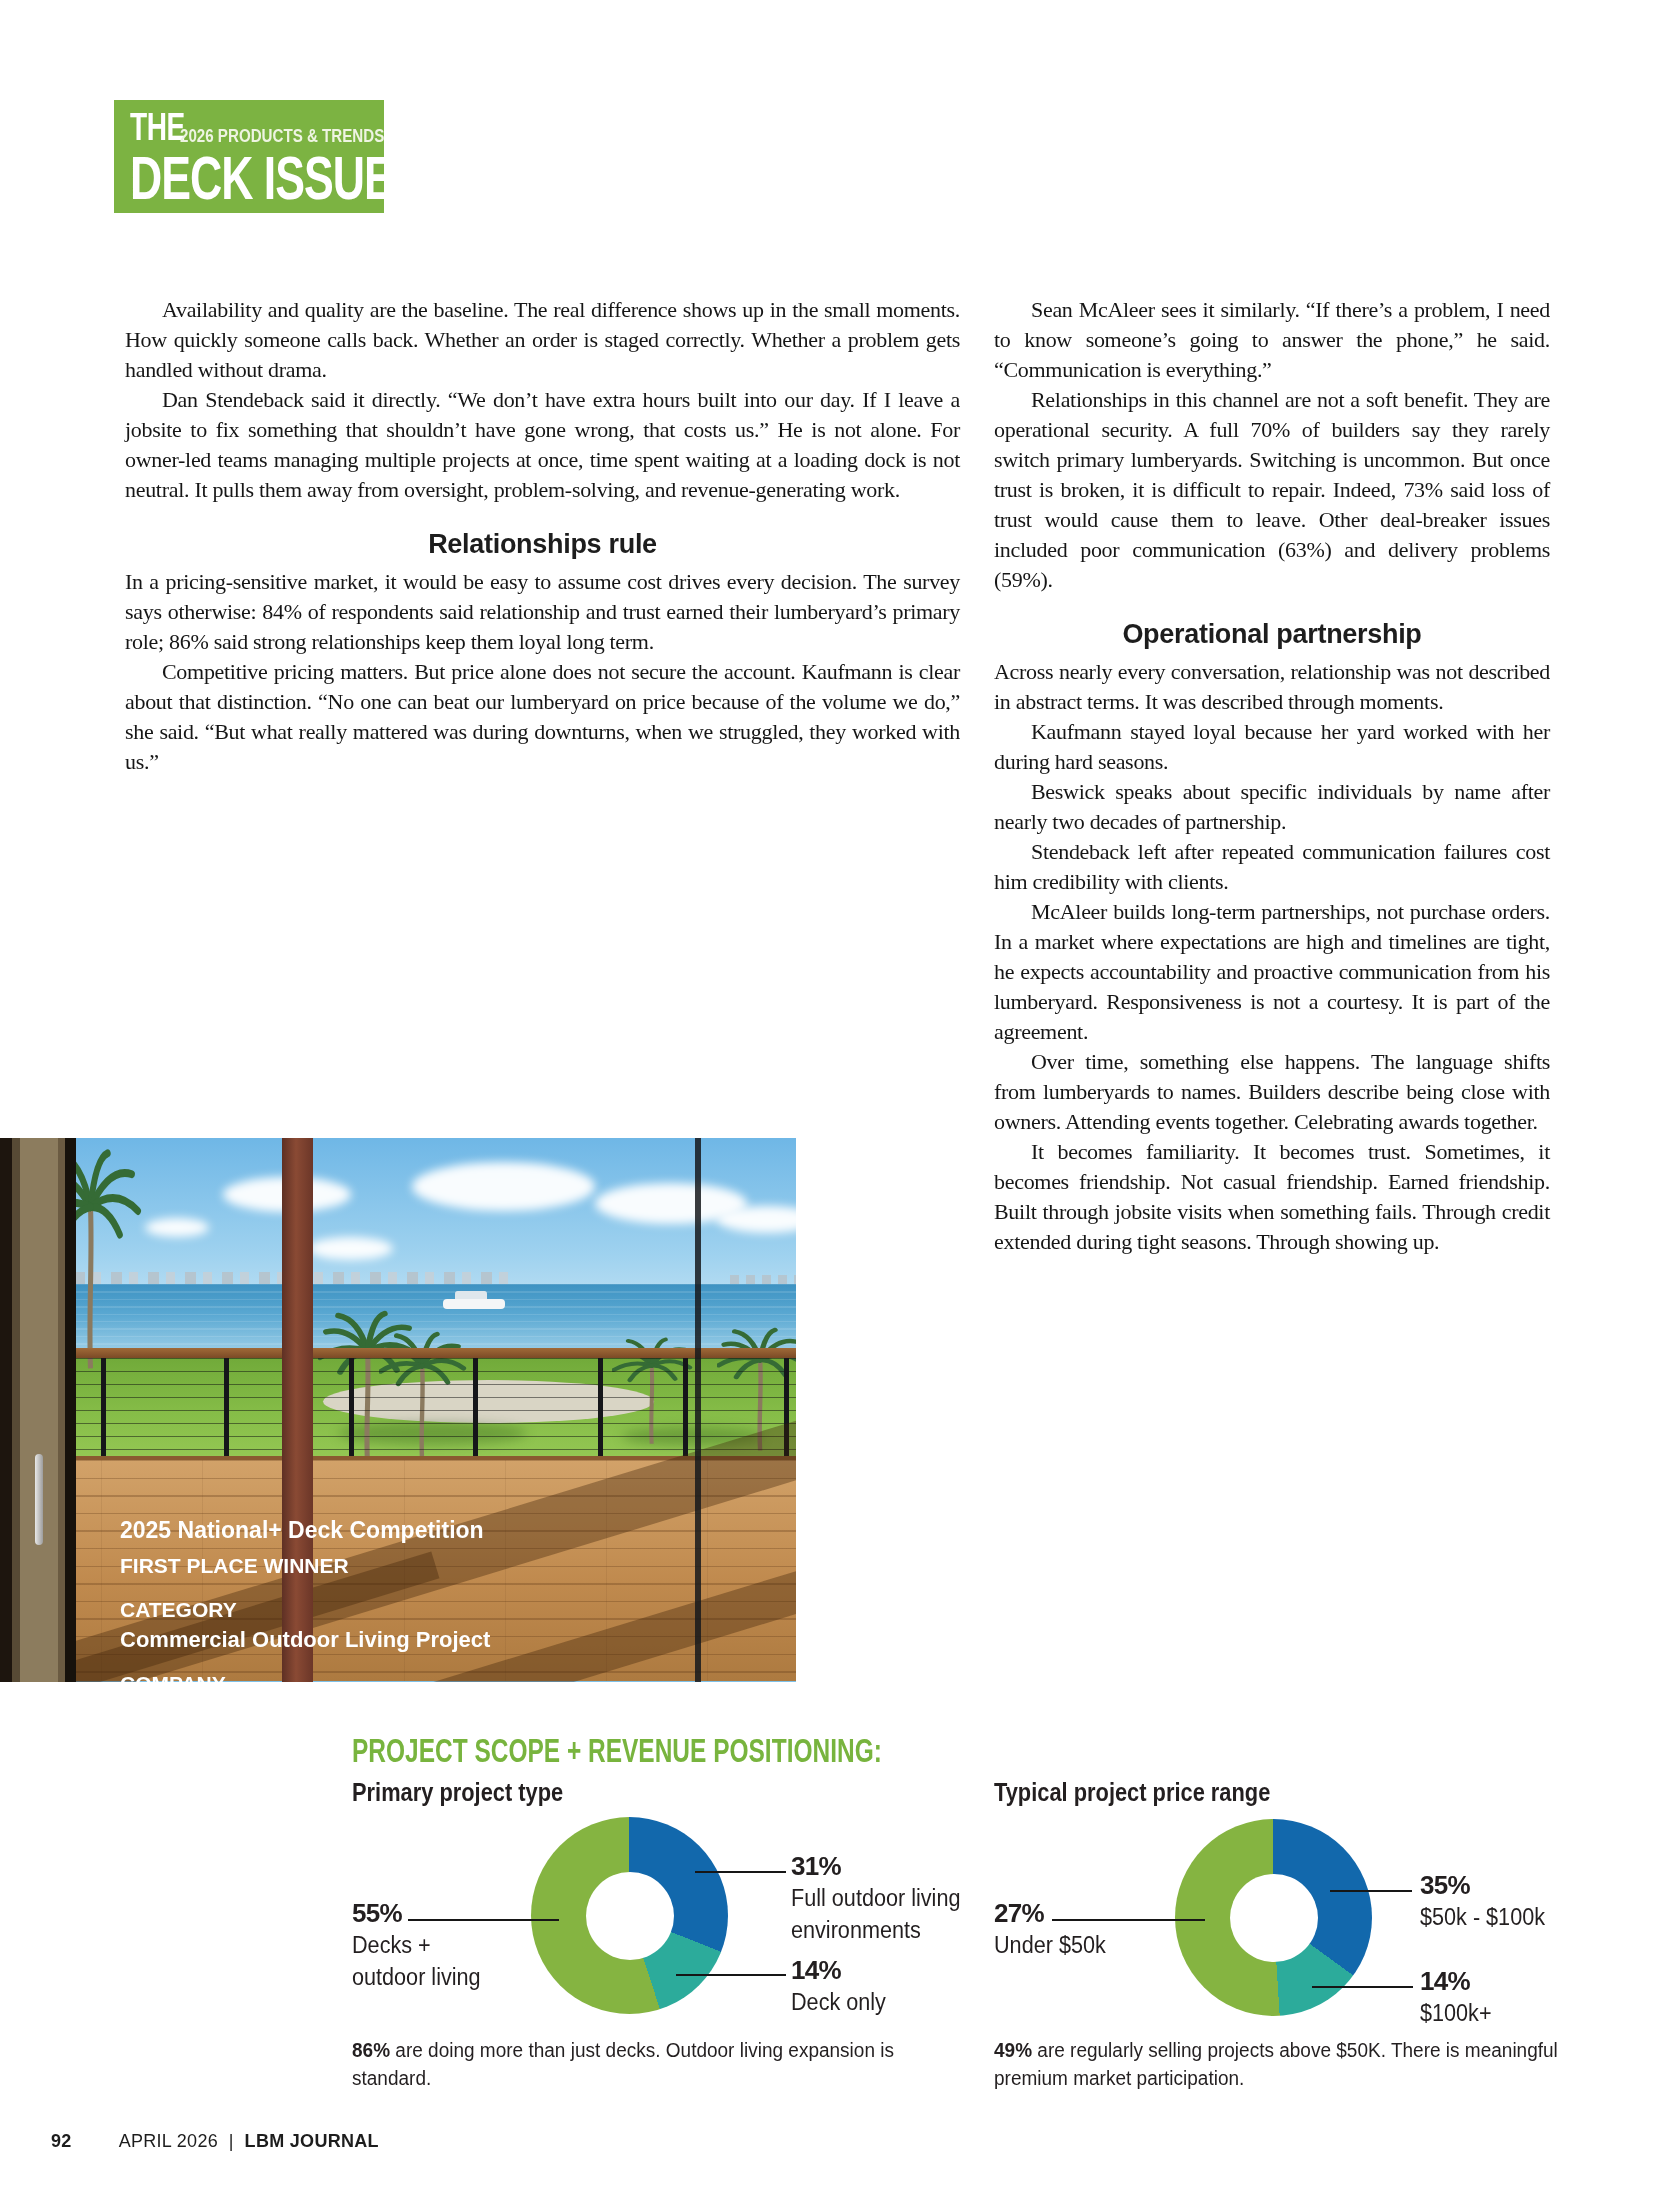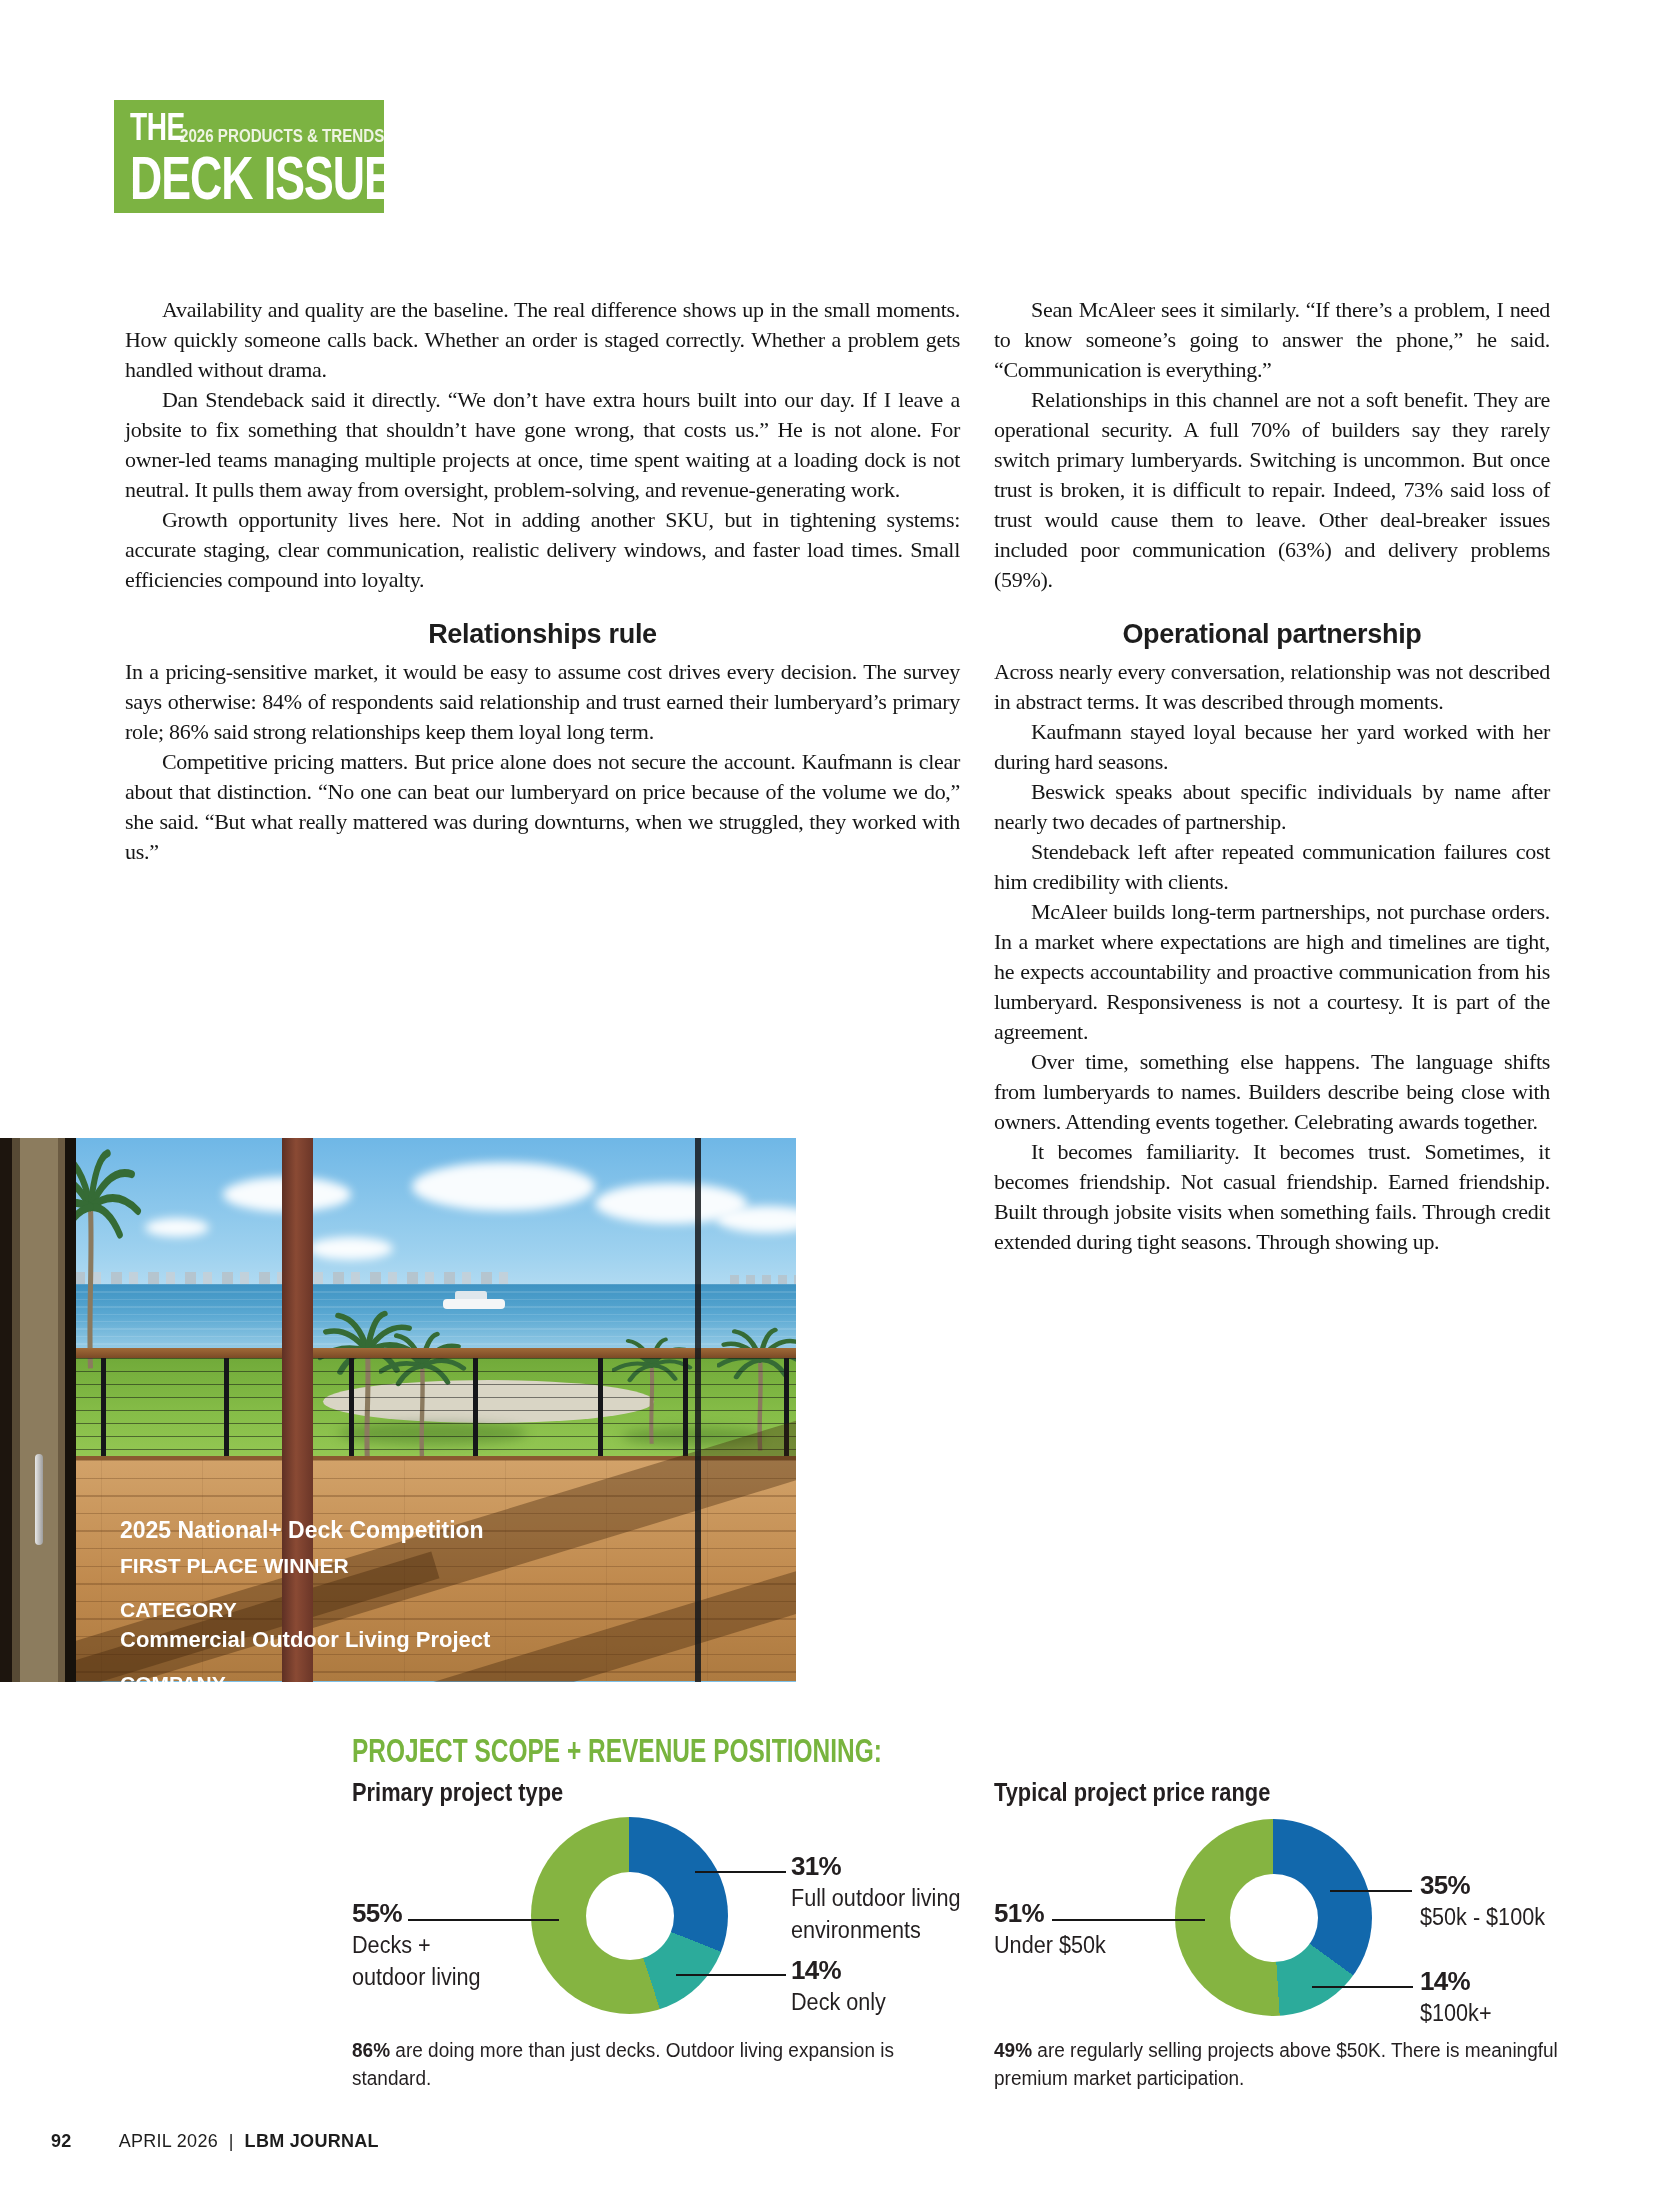--- a/index.html
+++ b/index.html
@@ -117,21 +117,20 @@
 
 <div class="abs logo-box">
   <div class="abs logo-the">THE</div>
   <div class="abs logo-tag">2026 PRODUCTS &amp; TRENDS</div>
   <div class="abs logo-title">DECK ISSUE</div>
 </div>
 
 <div class="abs col col1">
   <p class="ind">Availability and quality are the baseline. The real difference shows up in the small moments. How quickly someone calls back. Whether an order is staged correctly. Whether a problem gets handled without drama.</p>
   <p class="ind">Dan Stendeback said it directly. “We don’t have extra hours built into our day. If I leave a jobsite to fix something that shouldn’t have gone wrong, that costs us.” He is not alone. For owner-led teams managing multiple projects at once, time spent waiting at a loading dock is not neutral. It pulls them away from oversight, problem-solving, and revenue-generating work.</p>
-  <p class="ind">Growth opportunity lives here. Not in adding another SKU, but in tightening systems: accurate staging, clear communication, realistic delivery windows, and faster load times. Small efficiencies compound into loyalty.</p>
   <h2>Relationships rule</h2>
   <p>In a pricing-sensitive market, it would be easy to assume cost drives every decision. The survey says otherwise: 84% of respondents said relationship and trust earned their lumberyard’s primary role; 86% said strong relationships keep them loyal long term.</p>
   <p class="ind">Competitive pricing matters. But price alone does not secure the account. Kaufmann is clear about that distinction. “No one can beat our lumberyard on price because of the volume we do,” she said. “But what really mattered was during downturns, when we struggled, they worked with us.”</p>
 </div>
 
 <div class="abs col col2">
   <p class="ind">Sean McAleer sees it similarly. “If there’s a problem, I need to know someone’s going to answer the phone,” he said. “Communication is everything.”</p>
   <p class="ind">Relationships in this channel are not a soft benefit. They are operational security. A full 70% of builders say they rarely switch primary lumberyards. Switching is uncommon. But once trust is broken, it is difficult to repair. Indeed, 73% said loss of trust would cause them to leave. Other deal-breaker issues included poor communication (63%) and delivery problems (59%).</p>
   <h2>Operational partnership</h2>
   <p>Across nearly every conversation, relationship was not described in abstract terms. It was described through moments.</p>
@@ -264,21 +263,21 @@
   <div class="lbl">Deck only</div>
 </div>
 
 <div class="abs leader" style="left:1330px;top:1890px;width:82px;"></div>
 <div class="abs callout" style="left:1420px;top:1870px;">
   <div class="pct">35%</div>
   <div class="lbl">$50k - $100k</div>
 </div>
 <div class="abs leader" style="left:1052px;top:1919px;width:153px;"></div>
 <div class="abs callout" style="left:994px;top:1898px;">
-  <div class="pct">51%</div>
+  <div class="pct">27%</div>
   <div class="lbl">Under $50k</div>
 </div>
 <div class="abs leader" style="left:1312px;top:1986px;width:101px;"></div>
 <div class="abs callout" style="left:1420px;top:1966px;">
   <div class="pct">14%</div>
   <div class="lbl">$100k+</div>
 </div>
 
 <div class="abs note" style="left:352px;top:2036px;">
   <span class="b">86%</span><span> are doing more than just decks. Outdoor living expansion is standard.</span>

